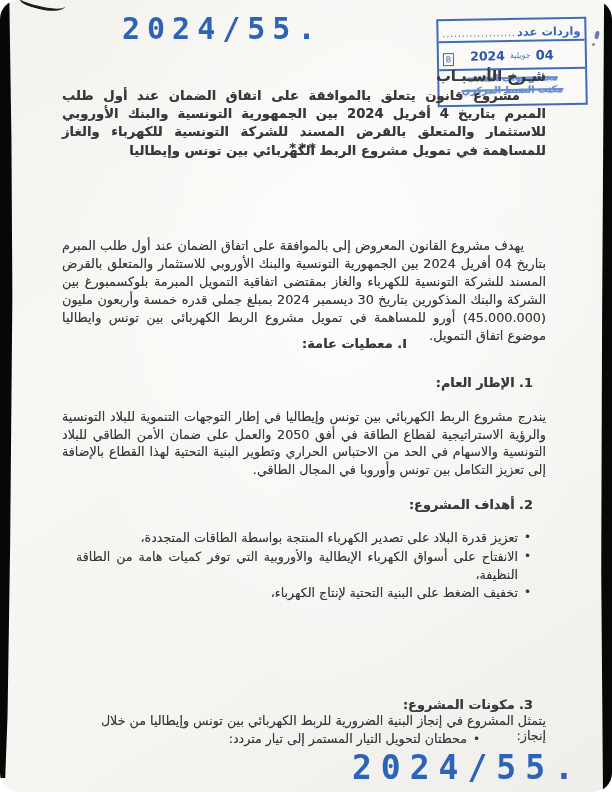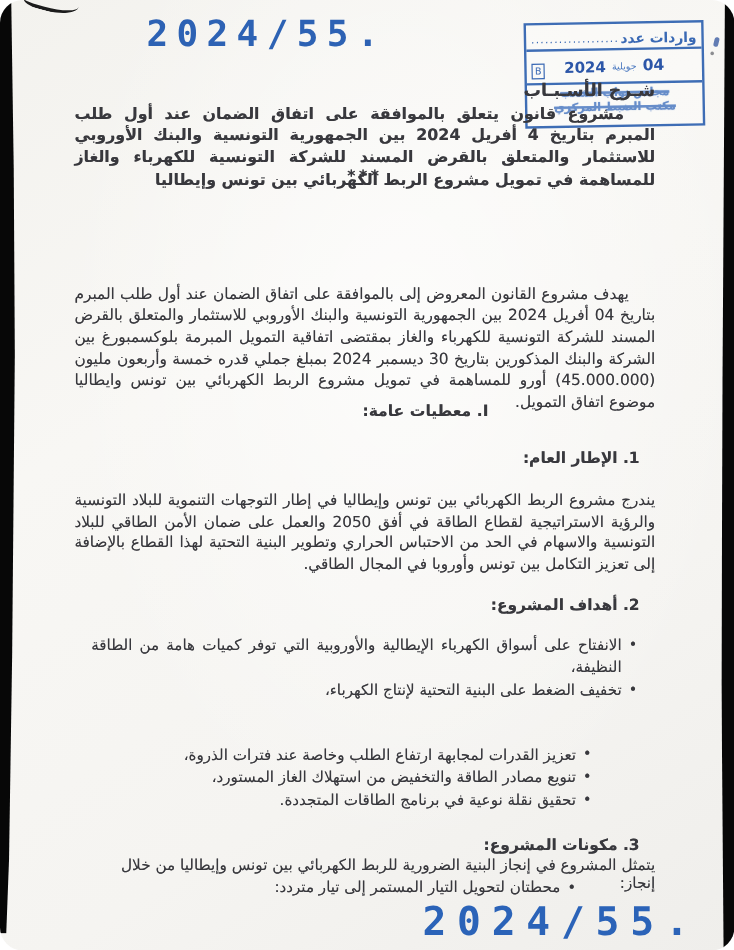--- a/index.html
+++ b/index.html
@@ -111,27 +111,23 @@
     <div class="blk stars">***</div>
     <p class="blk intro">يهدف مشروع القانون المعروض إلى بالموافقة على اتفاق الضمان عند أول طلب المبرم بتاريخ 04 أفريل 2024 بين الجمهورية التونسية والبنك الأوروبي للاستثمار والمتعلق بالقرض المسند للشركة التونسية للكهرباء والغاز بمقتضى اتفاقية التمويل المبرمة بلوكسمبورغ بين الشركة والبنك المذكورين بتاريخ 30 ديسمبر 2024 بمبلغ جملي قدره خمسة وأربعون مليون (45.000.000) أورو للمساهمة في تمويل مشروع الربط الكهربائي بين تونس وايطاليا موضوع اتفاق التمويل.</p>
 
     <h2 class="blk sec-main">I. معطيات عامة:</h2>
 
     <h3 class="blk sub-head h-sub1">1. الإطار العام:</h3>
     <p class="blk p-sub1">يندرج مشروع الربط الكهربائي بين تونس وإيطاليا في إطار التوجهات التنموية للبلاد التونسية والرؤية الاستراتيجية لقطاع الطاقة في أفق 2050 والعمل على ضمان الأمن الطاقي للبلاد التونسية والاسهام في الحد من الاحتباس الحراري وتطوير البنية التحتية لهذا القطاع بالإضافة إلى تعزيز التكامل بين تونس وأوروبا في المجال الطاقي.</p>
 
     <h3 class="blk sub-head h-sub2">2. أهداف المشروع:</h3>
     <ul class="blk blist list-a">
+      <li>تعزيز قدرة البلاد على تصدير الكهرباء المنتجة بواسطة الطاقات المتجددة،</li>
       <li>الانفتاح على أسواق الكهرباء الإيطالية والأوروبية التي توفر كميات هامة من الطاقة النظيفة،</li>
       <li>تخفيف الضغط على البنية التحتية لإنتاج الكهرباء،</li>
-    </ul>
-    <ul class="blk blist list-b">
-      <li>تعزيز القدرات لمجابهة ارتفاع الطلب وخاصة عند فترات الذروة،</li>
-      <li>تنويع مصادر الطاقة والتخفيض من استهلاك الغاز المستورد،</li>
-      <li>تحقيق نقلة نوعية في برنامج الطاقات المتجددة.</li>
     </ul>
 
     <h3 class="blk sub-head h-sub3">3. مكونات المشروع:</h3>
     <p class="blk p-sub3">يتمثل المشروع في إنجاز البنية الضرورية للربط الكهربائي بين تونس وإيطاليا من خلال إنجاز:</p>
     <div class="single-bullet">محطتان لتحويل التيار المستمر إلى تيار متردد:</div>
   </div>
 
   <div class="ref ref-bottom">2024/55.</div>
 
 </div>

